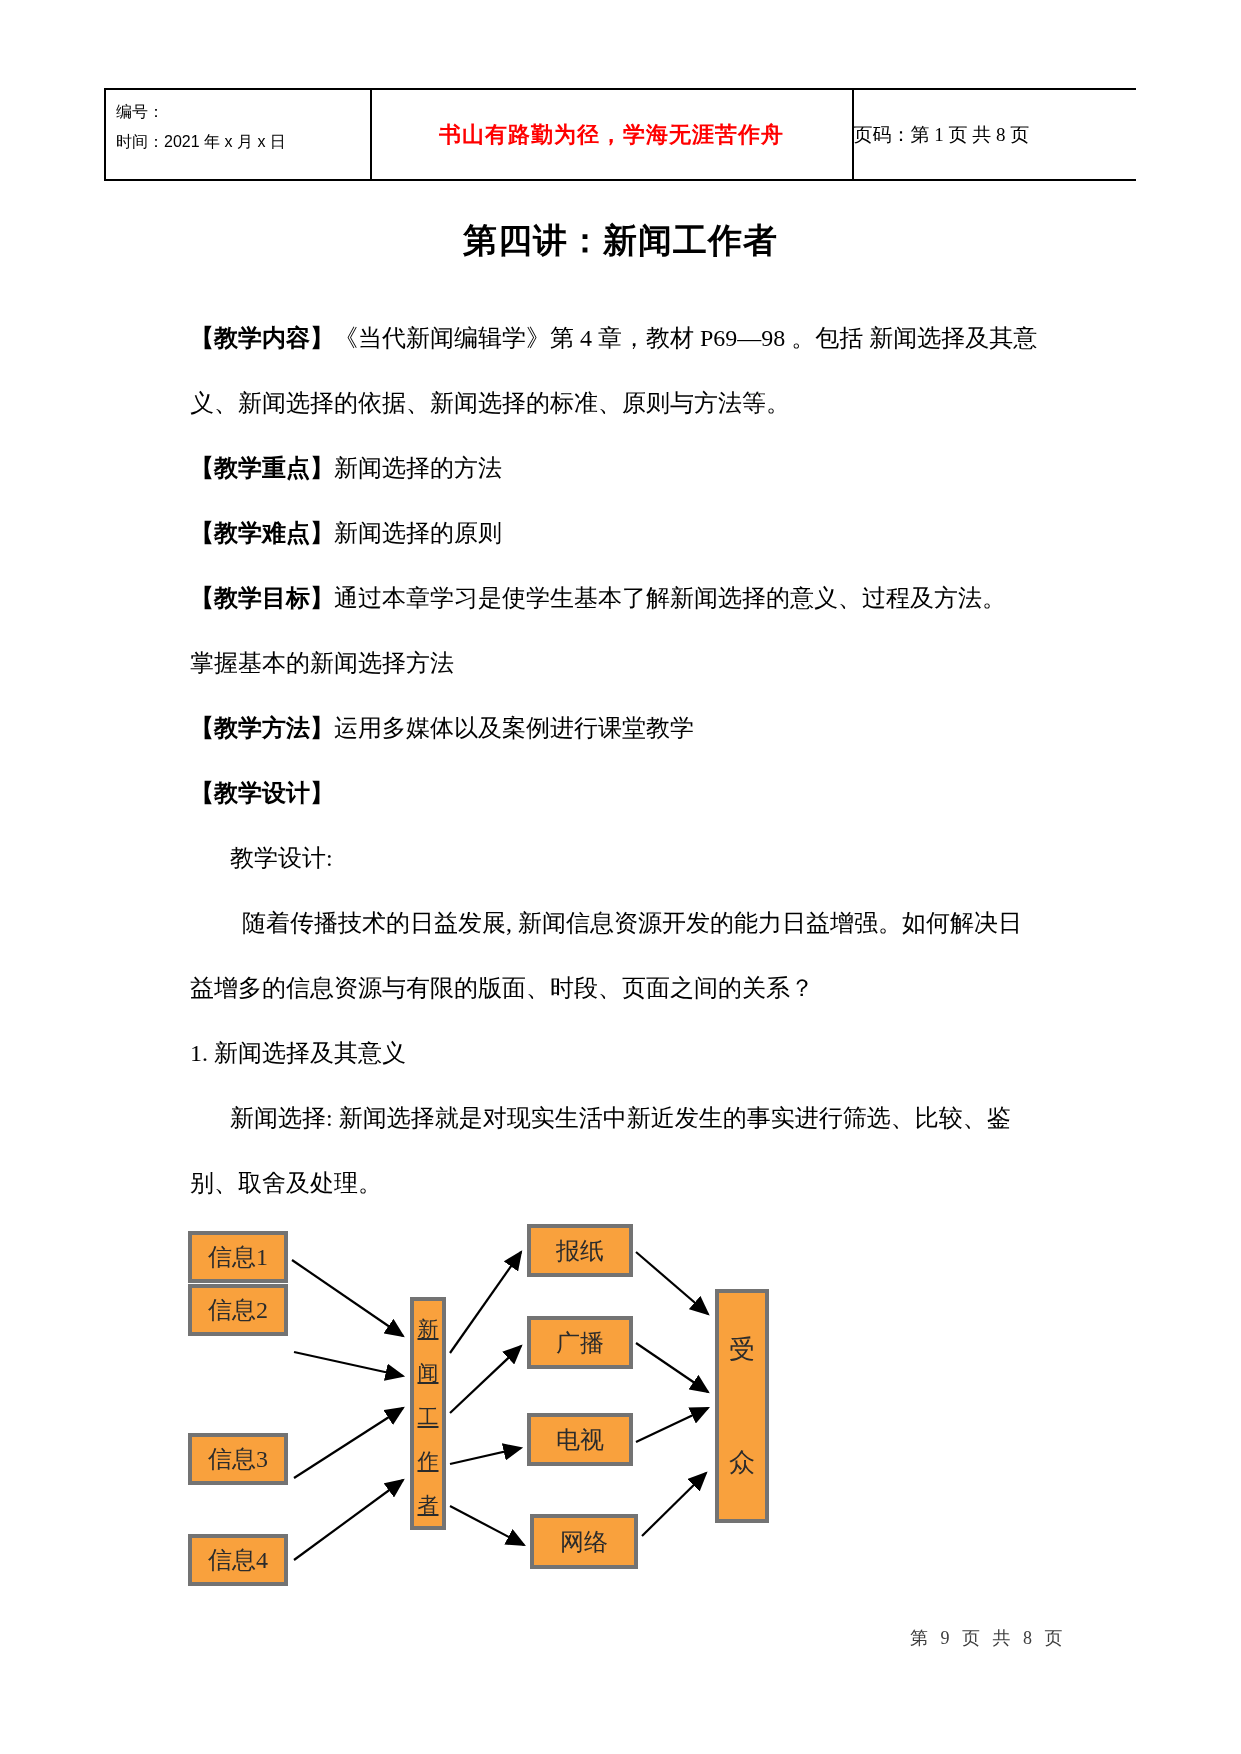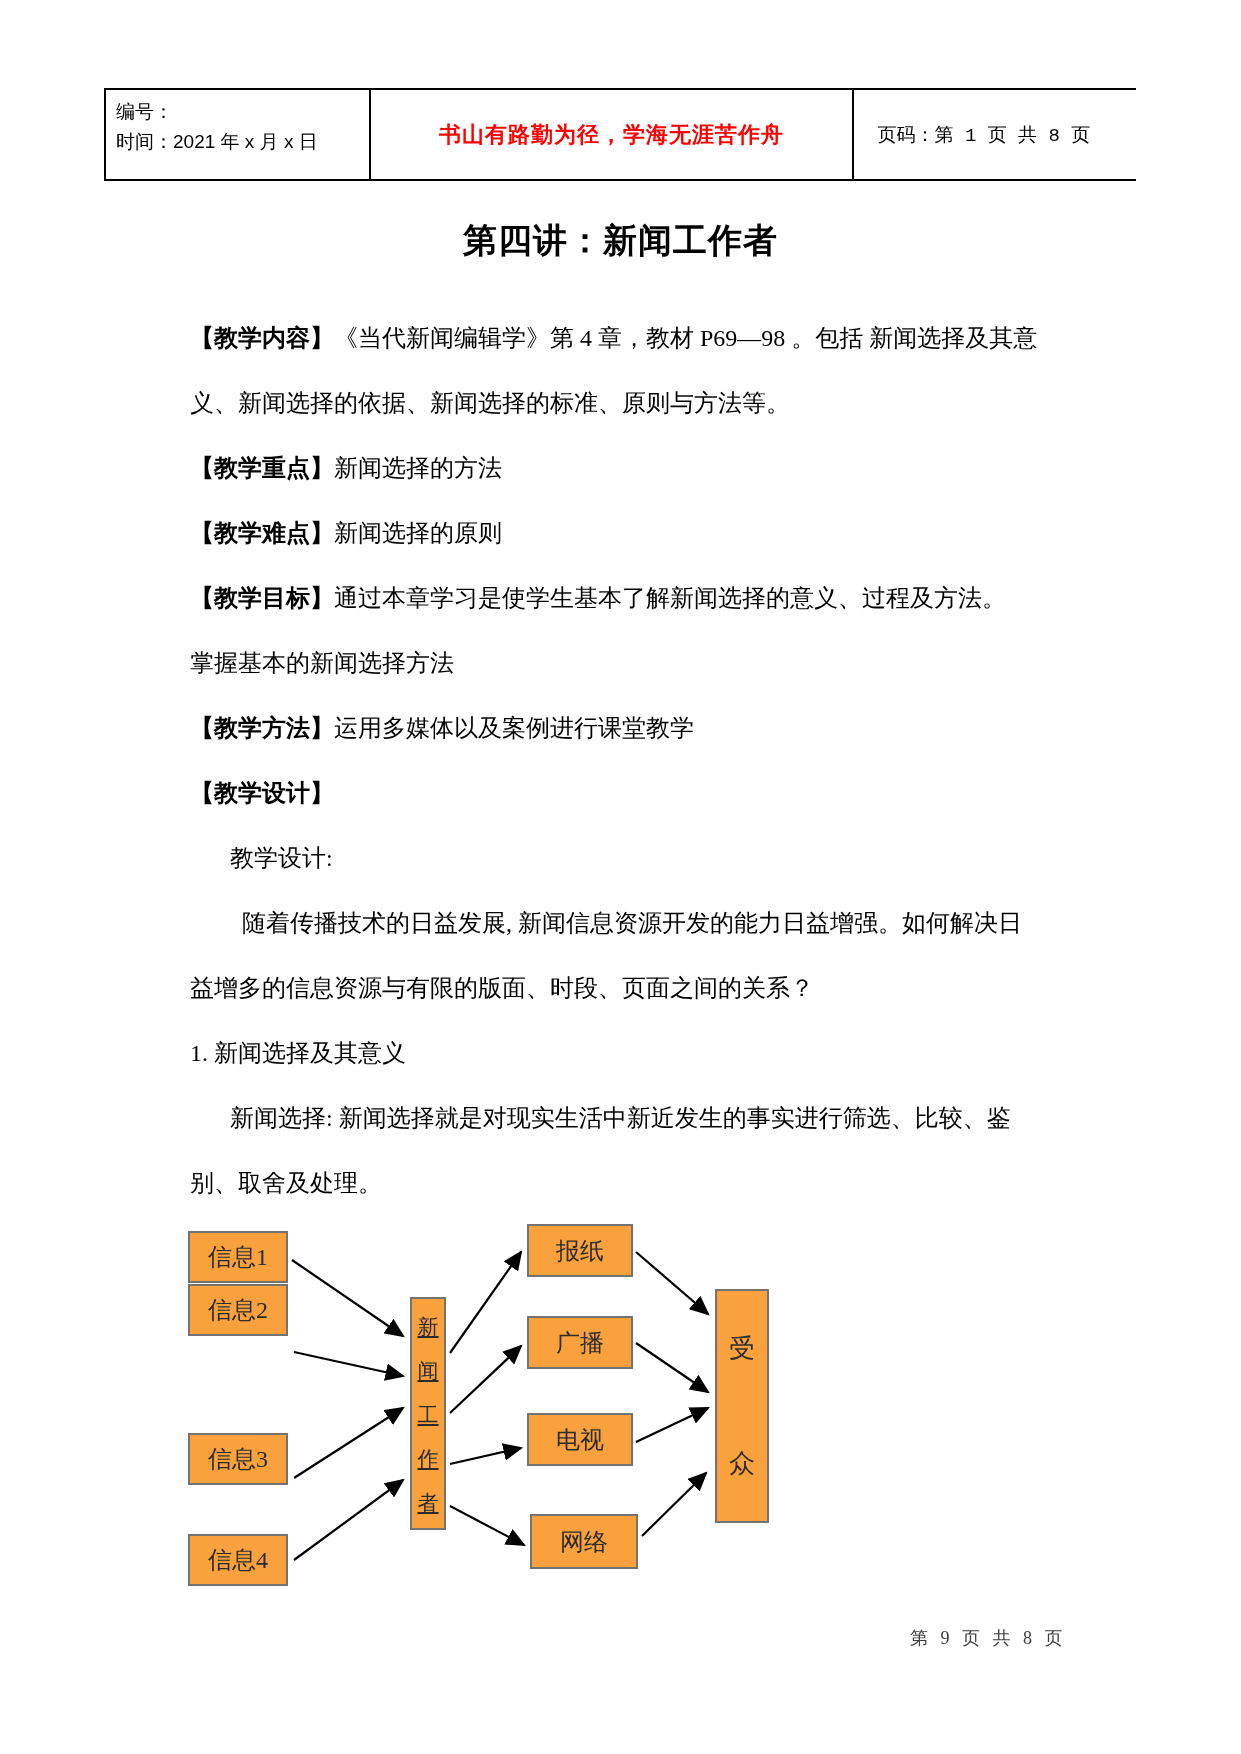--- a/index.html
+++ b/index.html
@@ -19,36 +19,36 @@
     width:1032px; height:93px;
     display:flex;
     border-top:2px solid #000;
     border-bottom:2px solid #000;
     border-left:2px solid #000;
   }
   .hdr-cell { height:100%; }
   .hdr-left {
     width:266px; border-right:2px solid #000;
     padding:7px 0 0 10px;
-    font-size:19px; line-height:30px;
+    font-size:16px; line-height:30px;
     font-family:"Liberation Sans","DejaVu Sans",sans-serif;
   }
   .hdr-mid {
     width:483px; border-right:2px solid #000;
     display:flex; align-items:center; justify-content:center;
     font-size:22px; font-weight:bold; color:#ff0000;
     font-family:"Liberation Serif","DejaVu Serif",serif;
     letter-spacing:1px; white-space:nowrap;
   }
   .hdr-right {
     width:283px;
     display:flex; align-items:center;
-    padding-left:24px;
+    padding-left:0;
     font-size:19px;
-    font-family:Liberation Mono, monospace;
+    font-family:Liberation Serif, serif;
     white-space:nowrap;
   }
   
   .doc-title {
     position:absolute; left:0; top:212px; width:100%;
     text-align:center;
     font-size:34px; line-height:56px; font-weight:bold;
     font-family:"Liberation Sans","DejaVu Sans",sans-serif;
     letter-spacing:1px;
   }
@@ -66,21 +66,21 @@
   }
   .line.kai { font-family:"Liberation Serif","DejaVu Serif",serif; }
   .ind-a { padding-left:40px; }
   .ind-b { padding-left:52px; }
   
   .diagram { position:absolute; left:0; top:0; width:1241px; height:1754px; pointer-events:none; }
   .arrows { position:absolute; left:0; top:0; }
   .obox {
     position:absolute;
     background:#f9a13d;
-    border:2px solid #737373;
+    border:4px solid #737373;
     color:#2b2b2b;
     display:flex; align-items:center; justify-content:center;
     font-size:24px;
     font-family:"Liberation Serif","DejaVu Serif",serif;
   }
   .obox.vert {
     display:block;
     text-align:center;
     word-break:break-all;
     font-size:21px; line-height:44px;

